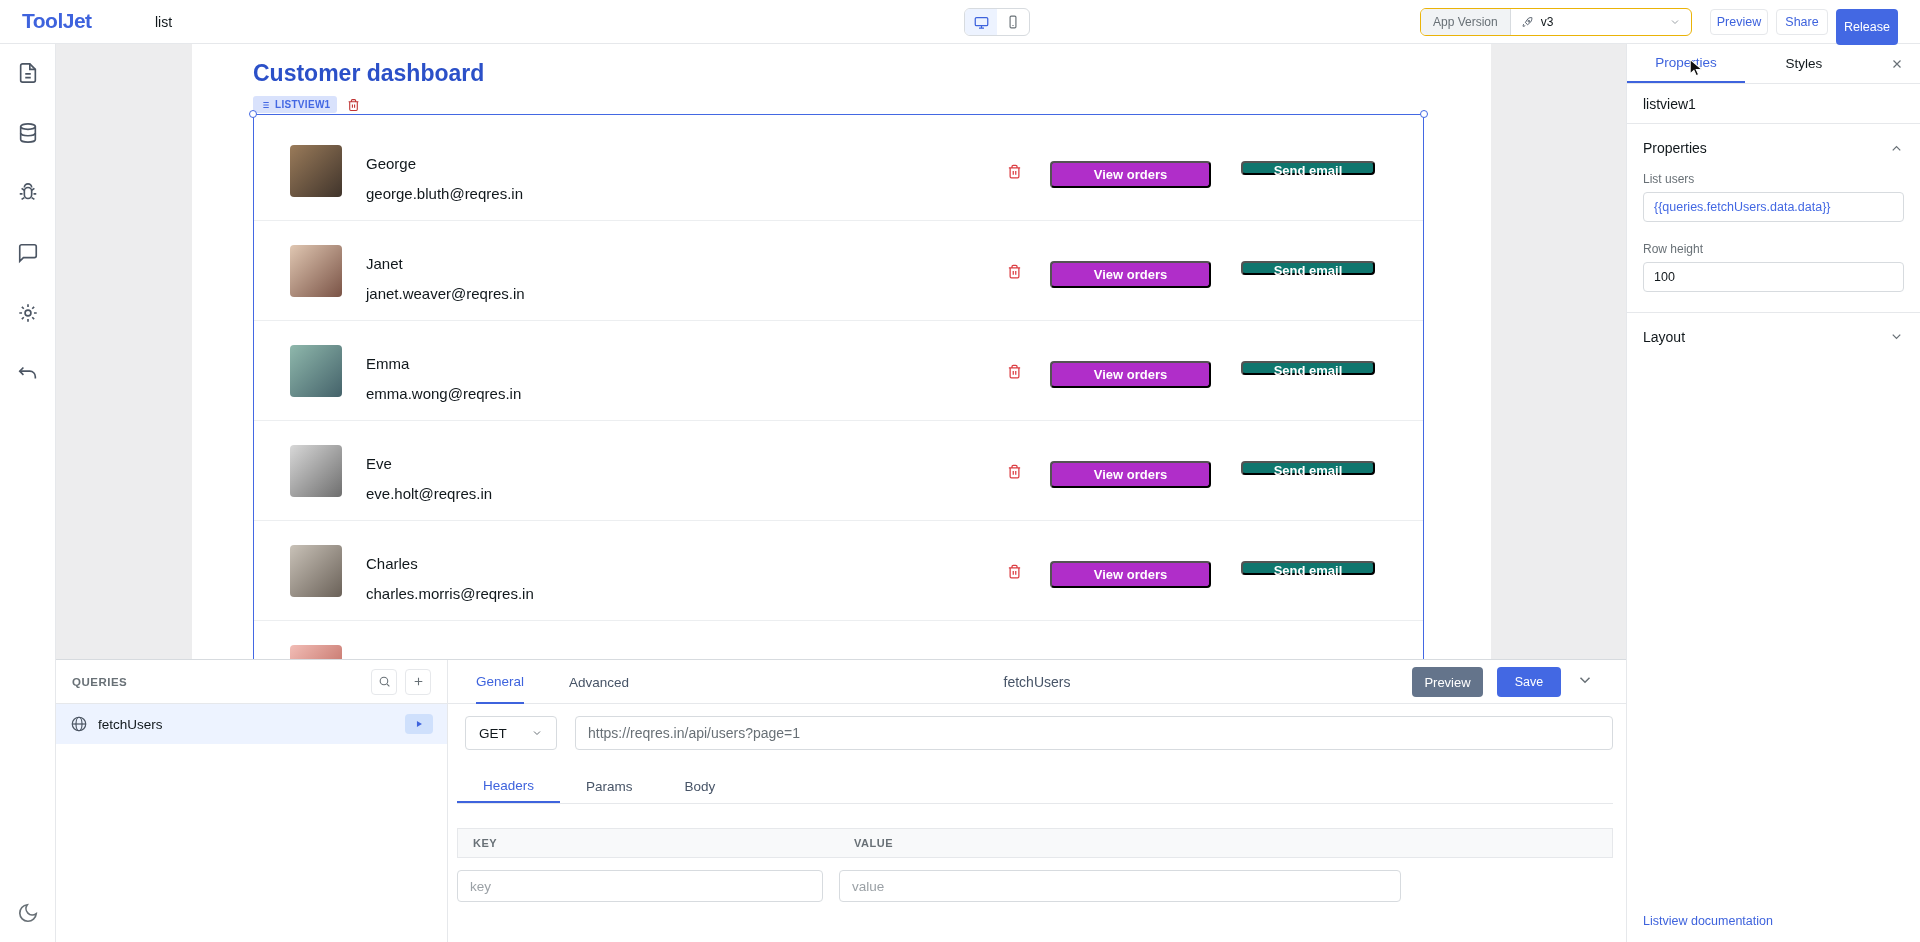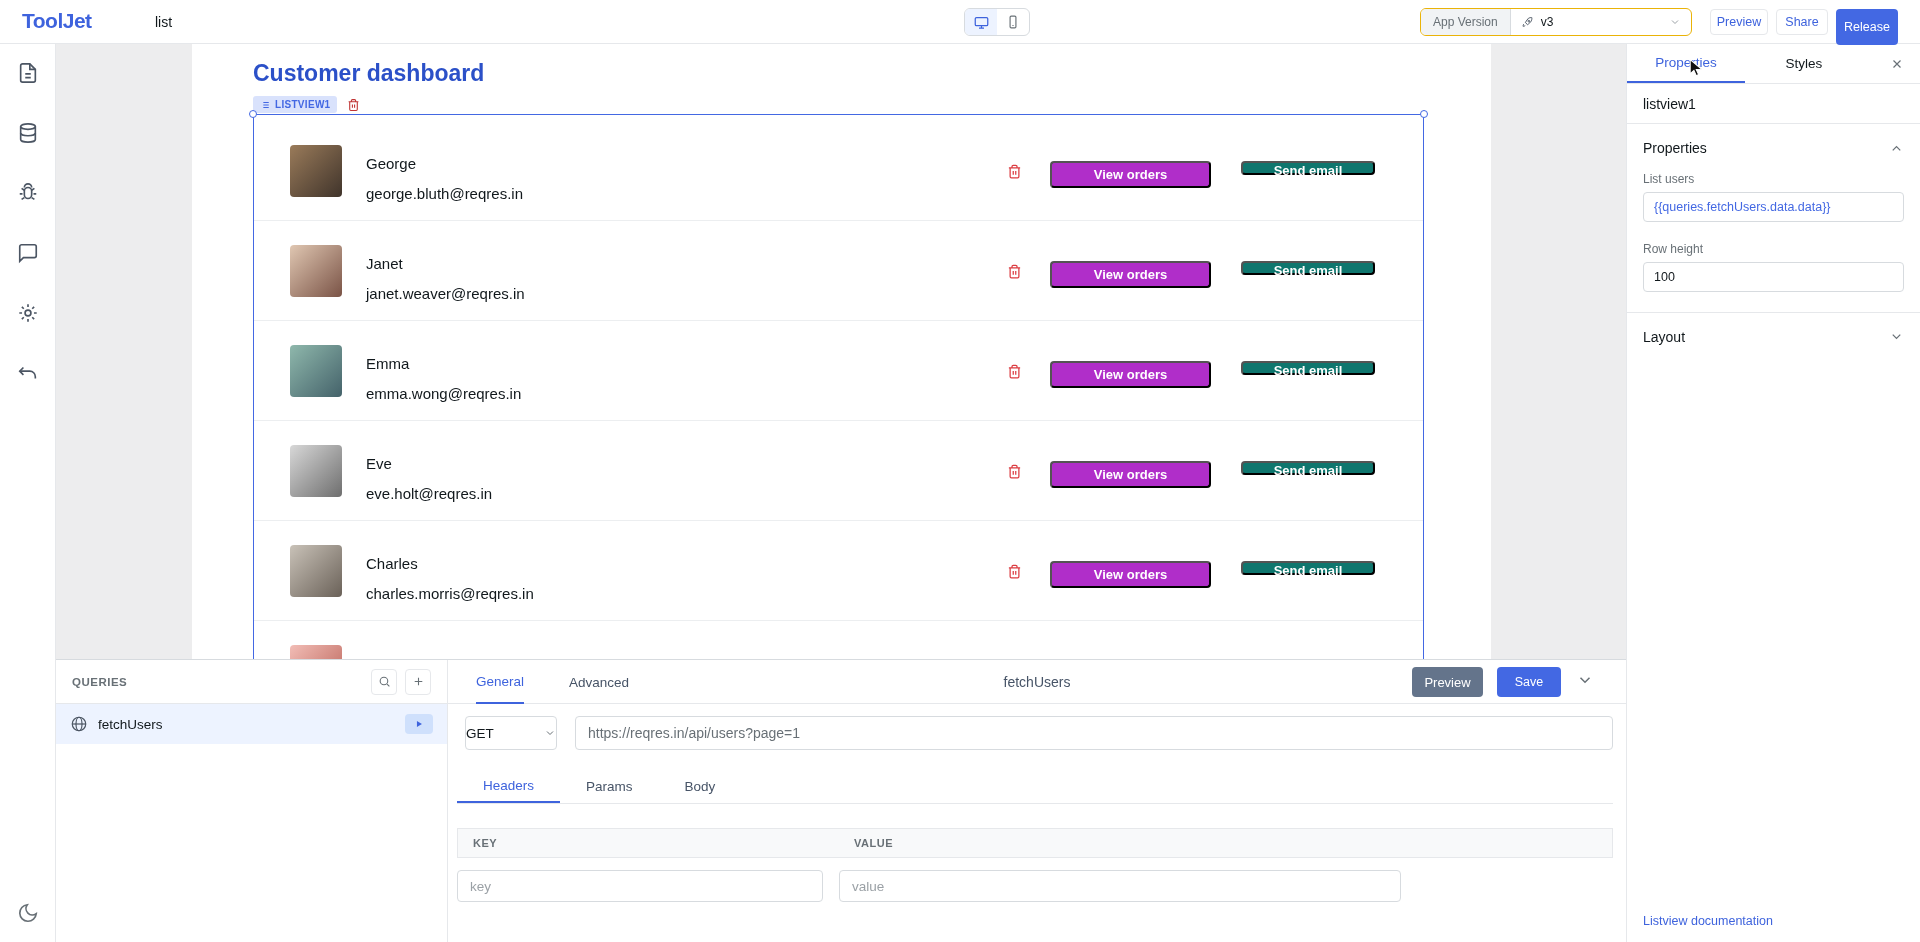--- a/index.html
+++ b/index.html
@@ -89,21 +89,21 @@
   .ed-tab.advanced{left:121px;color:#475467}
   .ed-query-name{position:absolute;left:0;right:0;top:0;height:44px;display:flex;align-items:center;
     justify-content:center;font-size:14px;color:#475467;pointer-events:none}
   .ed-preview{position:absolute;left:964px;top:7px;width:71px;height:30px;background:#64748B;color:#fff;
     font-size:13px;font-weight:500;border-radius:4px}
   .ed-save{position:absolute;left:1049px;top:7px;width:64px;height:30px}
   .ed-collapse{position:absolute;left:1128px;top:11px;color:#687076;cursor:pointer}
 
   .method-row{display:flex;gap:18px;padding:12px 13px 0 17px}
   .method-select{width:92px;height:34px;border:1px solid #D7DBDF;border-radius:4px;display:flex;
-    align-items:center;padding:0 0;font-size:13.5px;color:#11181C;cursor:pointer;gap:8px}
+    align-items:center;padding:0 13px;font-size:13.5px;color:#11181C;cursor:pointer;gap:8px}
   .method-select .chev{margin-left:auto;color:#687076}
   .url-input{flex:1;height:34px;border:1px solid #D7DBDF;border-radius:4px;padding:0 12px;
     font-size:14px;color:#687076;font-family:"Liberation Sans",sans-serif;background:#fff}
 
   .req-tabs{display:flex;margin:20px 13px 0 9px;height:34px;border-bottom:1px solid #E6E8EB}
   .req-tab{padding:0 26px;display:flex;align-items:center;font-size:13.5px;color:#475467;cursor:pointer}
   .req-tab.active{color:#3E63DD;font-weight:500;border-bottom:2px solid #3E63DD}
 
   .kv-head{display:flex;margin:24px 13px 0 9px;height:30px;background:#F8F9FA;border:1px solid #E6E8EB;
     align-items:center}

